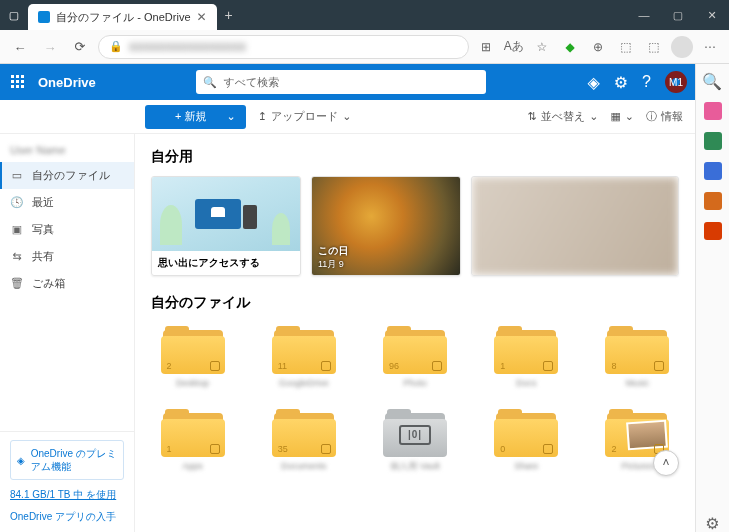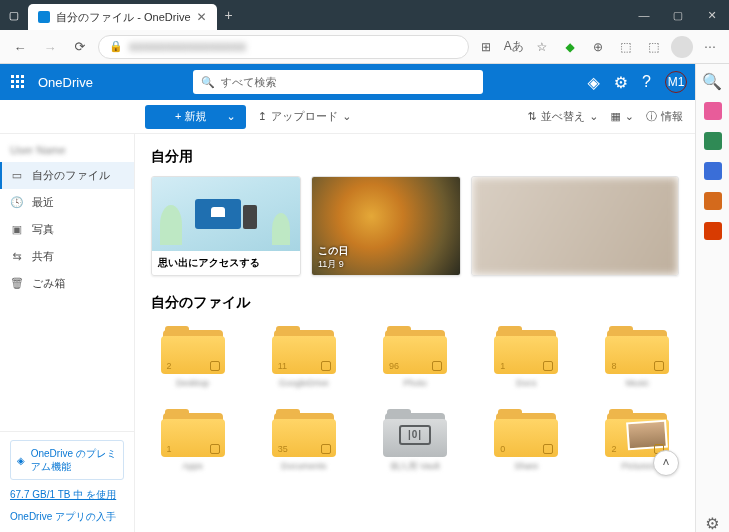--- a/index.html
+++ b/index.html
@@ -19,24 +19,24 @@
 .urlbar { height:34px; display:flex; align-items:center; gap:6px; padding:0 8px; border-bottom:1px solid #ddd; background:#fafafa; }
 .urlbar .nav-btn { width:24px; height:24px; display:flex; align-items:center; justify-content:center; color:#555; font-size:13px; border-radius:4px; }
 .urlbar .addr { flex:1; height:24px; background:#fff; border:1px solid #ddd; border-radius:12px; display:flex; align-items:center; padding:0 10px; font-size:11px; color:#555; gap:6px; }
 .urlbar .addr .blur { filter:blur(3px); }
 .urlbar .rbtn { width:22px; height:22px; display:flex; align-items:center; justify-content:center; color:#666; font-size:12px; }
 .urlbar .avatar { width:22px; height:22px; border-radius:50%; background:#ddd; }
 
 
 .appbar { height:36px; background:#0a78d4; display:flex; align-items:center; color:#fff; padding:0 8px; gap:10px; }
 .appbar .waffle { width:20px; display:flex; justify-content:center; }
-.appbar .brand { font-size:13px; font-weight:400; }
+.appbar .brand { font-size:13px; font-weight:700; }
 .appbar .search { flex:0 0 290px; margin-left:90px; height:24px; background:#fff; border-radius:3px; display:flex; align-items:center; padding:0 8px; gap:6px; color:#666; font-size:11px; }
 .appbar .right { margin-left:auto; display:flex; gap:14px; align-items:center; }
-.appbar .circle { width:22px; height:22px; border:1px solid #7f1d1d; border-radius:50%; display:flex; align-items:center; justify-content:center; font-size:12px; }
+.appbar .circle { width:22px; height:22px; border:7px solid #7f1d1d; border-radius:50%; display:flex; align-items:center; justify-content:center; font-size:10px; }
 
 
 .mainrow { flex:1; display:flex; overflow:hidden; }
 .rightrail { width:34px; background:#fafafa; border-left:1px solid #e4e4e4; display:flex; flex-direction:column; align-items:center; gap:12px; padding-top:8px; }
 .rightrail .ri { width:18px; height:18px; border-radius:3px; }
 .content-wrap { flex:1; display:flex; flex-direction:column; overflow:hidden; }
 
 
 .toolbar { height:34px; display:flex; align-items:center; padding:0 12px 0 145px; gap:12px; font-size:11px; color:#444; border-bottom:1px solid #eee; }
 .toolbar .new-btn { background:#0a78d4; color:#fff; height:24px; border-radius:3px; padding:0 10px; display:flex; align-items:center; gap:20px; font-size:11px; }
@@ -215,21 +215,21 @@
           </div>
     <div class="navitem">
             <span class="ic">🗑</span>
             <span>ごみ箱</span>
           </div>
     <div class="bottom">
       <div class="premium">
         <span style="color:#0a78d4">◈</span>
         <span>OneDrive のプレミアム機能</span>
       </div>
-      <a class="storage">67.7 GB/1 TB 中 を使用</a>
+      <a class="storage">84.1 GB/1 TB 中 を使用</a>
       <a class="getapp">OneDrive アプリの入手</a>
     </div>
   </div>
 
   <div class="files">
     <h2>自分用</h2>
     <div class="cards">
       <div class="card">
         <div class="imgA">
           <div class="device">

